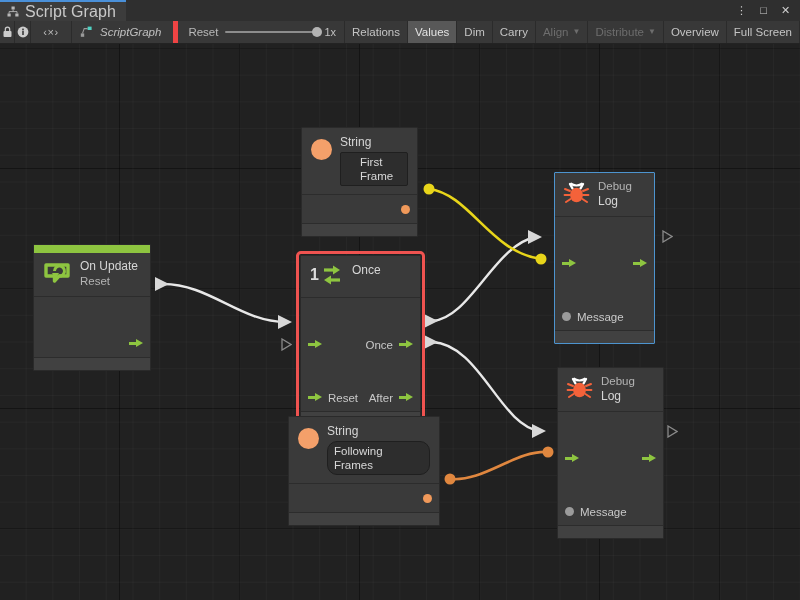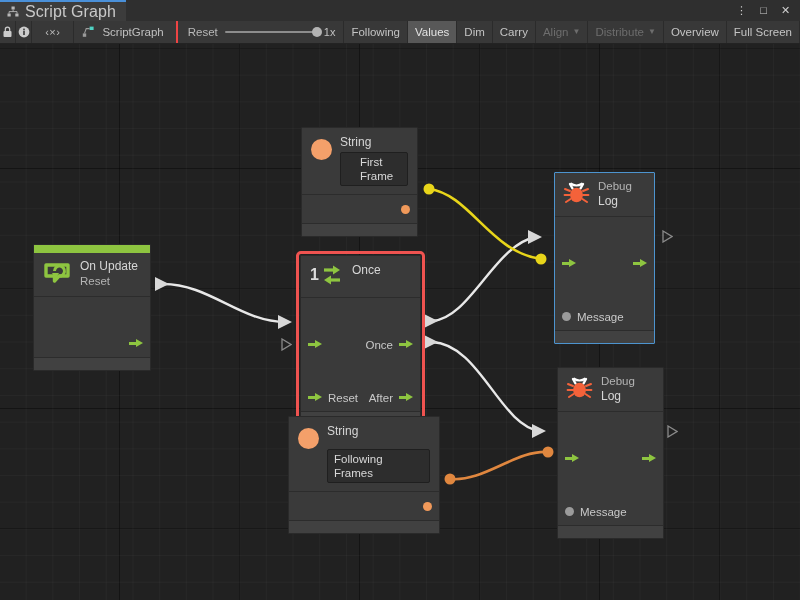--- a/index.html
+++ b/index.html
@@ -55,22 +55,23 @@
     white-space: nowrap;
   }
   .tb-btn.icon { width: 27px; padding: 0; }
   .tb-btn.wide-icon { width: 62px; }
   .tb-btn.active { background: #585858; color: #e3e3e3; }
   .tb-btn.disabled { color: #6d6d6d; }
 
   .tb-graphname {
     display: flex; align-items: center; gap: 7px;
     padding: 0 12px 0 8px;
-    border-right: 2px solid #ef4444;
+    border-right: 5px solid #ef4444;
     color: #c0c0c0;
+    font-style: italic;
   }
   .tb-zoom {
     display: flex; align-items: center; gap: 7px;
     padding: 0 8px 0 10px;
     border-right: 1px solid #2b2b2b;
   }
   .zoom-label { color: #b9b9b9; }
   .zoom-track {
     position: relative; width: 92px; height: 2px; background: #8d8d8d;
     border-radius: 1px;
@@ -231,21 +232,21 @@
   </div>
 
   <div class="tb-zoom">
     <span class="zoom-label">Reset</span>
     <span class="zoom-track">
       <span class="zoom-knob"></span>
     </span>
     <span class="zoom-value">1x</span>
   </div>
 
-  <div class="tb-btn">Following</div>
+  <div class="tb-btn">Relations</div>
   <div class="tb-btn active">Values</div>
   <div class="tb-btn">Dim</div>
   <div class="tb-btn">Carry</div>
   <div class="tb-btn disabled">
     <span>Align</span>
     <span class="caret">▼</span>
   </div>
   <div class="tb-btn disabled">
     <span>Distribute</span>
     <span class="caret">▼</span>
@@ -374,21 +375,21 @@
     <svg width="11" height="13" viewBox="0 0 11 13">
       <polygon points="1,1 10,6.5 1,12" fill="none" stroke="#8a8a8a" stroke-width="1.3"></polygon>
     </svg>
   </div>
 
   <div class="node" style="left:288px; top:372px; width:152px;">
     <div class="node-head tight">
       <span class="big-dot-orange" style="margin-top:4px;"></span>
       <span class="head-text">
         <span class="node-title">String</span>
-        <span class="value-field" style="margin-top:10px;">Following Frames</span>
+        <span class="value-field" style="margin-top:2px;border-radius:10px;">Following Frames</span>
       </span>
     </div>
     <div class="node-body">
       <div class="val-right">
         <span class="dot-orange"></span>
       </div>
     </div>
     <div class="node-foot"></div>
   </div>
 

